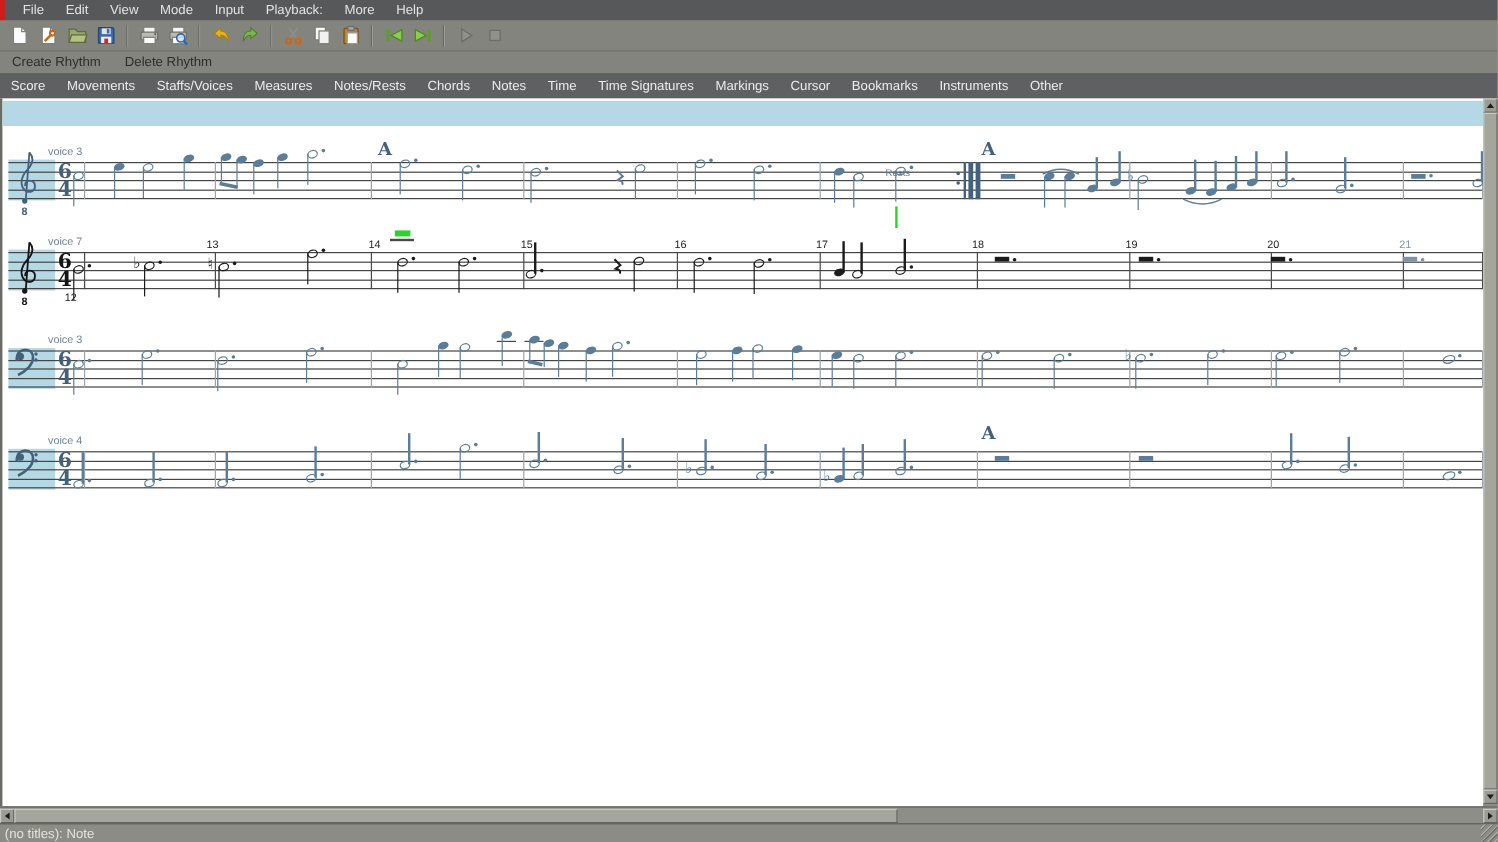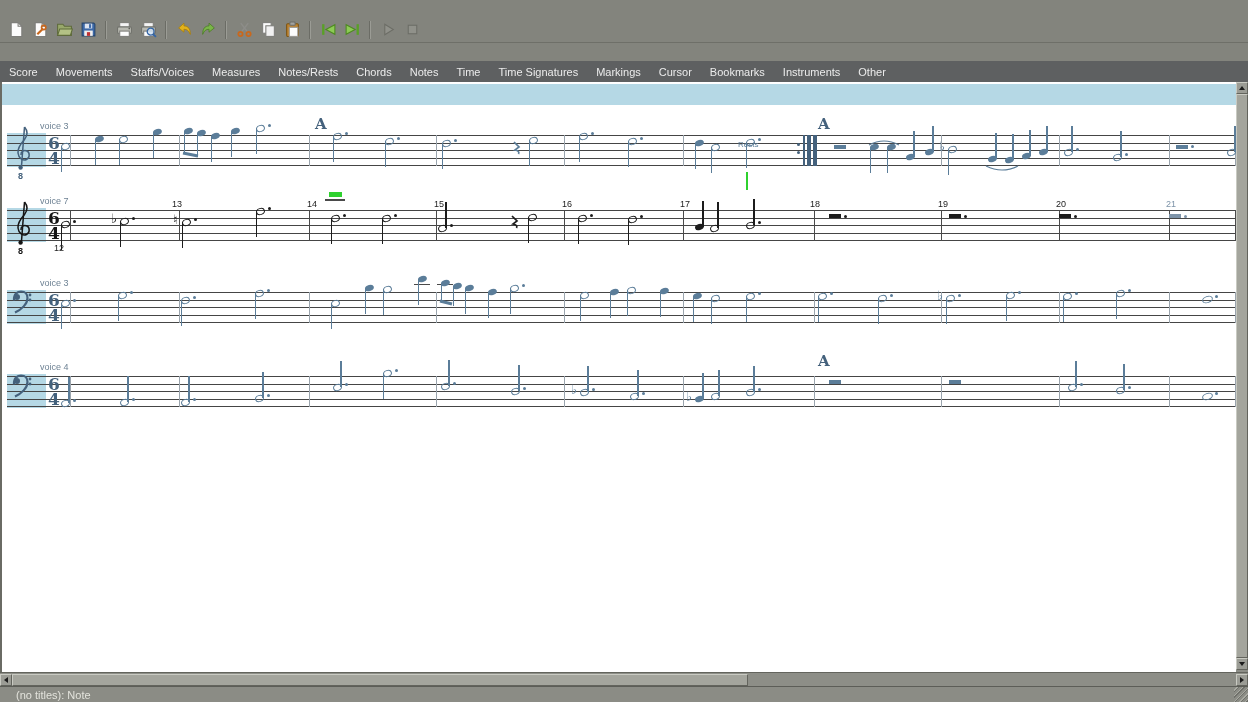--- a/index.html
+++ b/index.html
@@ -50,28 +50,39 @@
   .sb-btn{position:absolute;background:#9b9c95;border:1px solid;border-color:#c9cac2 #63645d #63645d #c9cac2;
     box-sizing:border-box;display:flex;align-items:center;justify-content:center;}
   .arrow{width:0;height:0;}
   .arrow-left{border-top:3px solid transparent;border-bottom:3px solid transparent;border-right:4px solid #1c1c1c;}
   .arrow-right{border-top:3px solid transparent;border-bottom:3px solid transparent;border-left:4px solid #1c1c1c;}
   .arrow-up{border-left:3px solid transparent;border-right:3px solid transparent;border-bottom:4px solid #1c1c1c;}
   .arrow-down{border-left:3px solid transparent;border-right:3px solid transparent;border-top:4px solid #1c1c1c;}
   #hscroll{position:absolute;left:0;top:672px;width:1248px;height:14px;background:#8d8e87;border-top:1px solid #63645d;box-sizing:border-box;}
   #vscroll{position:absolute;left:1236px;top:82px;width:12px;height:590px;background:#8d8e87;}
   #statusbar{position:absolute;left:0;top:686px;width:1248px;height:16px;background:#8b8c85;
-    border-top:1px solid #5c5d57;box-sizing:border-box;color:#e3e3dc;font-size:11px;display:flex;align-items:center;padding-left:16px;}
+    border-top:1px solid #5c5d57;box-sizing:border-box;color:#e3e3dc;font-size:11px;display:flex;align-items:center;padding-left:4px;}
   #grip{position:absolute;right:0;top:687px;width:14px;height:15px;
     background:repeating-linear-gradient(135deg,#8b8c85 0 2px,#a9aaa2 2px 3px,#6f706a 3px 4px);}
 </style>
 </head>
 <body>
 
 <div id="app">
+  <div id="menubar">
+    <div class="red-flag"></div>
+  <div class="menu-item">File</div>
+      <div class="menu-item">Edit</div>
+      <div class="menu-item">View</div>
+      <div class="menu-item">Mode</div>
+      <div class="menu-item">Input</div>
+      <div class="menu-item">Playback:</div>
+      <div class="menu-item">More</div>
+      <div class="menu-item">Help</div>
+    </div>
   <div id="toolbar">
       <div class="tb-btn">
         <svg viewBox="0 0 16 16" width="17" height="17">
           <path d="M3 1.5h6.5L13 5v9.5H3z" fill="#fcfcfc" stroke="#7e7e7a"></path>
           <path d="M9.5 1.5V5H13" fill="none" stroke="#7e7e7a"></path>
         </svg>
       </div>
       <div class="tb-btn">
         <svg viewBox="0 0 16 16" width="17" height="17">
           <path d="M3 1.5h6.5L13 5v9.5H3z" fill="#fcfcfc" stroke="#7e7e7a"></path>
@@ -162,20 +173,24 @@
       <div class="tb-btn">
         <svg viewBox="0 0 16 16" width="17" height="17">
           <path d="M4.5 3L12.5 8 4.5 13z" fill="#90918a" stroke="#6c6d66"></path>
         </svg>
       </div>
       <div class="tb-btn">
         <svg viewBox="0 0 16 16" width="17" height="17">
           <rect x="4" y="4" width="8" height="8" fill="#90918a" stroke="#6c6d66"></rect>
         </svg>
       </div>
+    </div>
+  <div id="rhythmbar">
+      <div class="rhythm-btn">Create Rhythm</div>
+      <div class="rhythm-btn">Delete Rhythm</div>
     </div>
   <div id="categorybar">
       <div class="cat-item">Score</div>
       <div class="cat-item">Movements</div>
       <div class="cat-item">Staffs/Voices</div>
       <div class="cat-item">Measures</div>
       <div class="cat-item">Notes/Rests</div>
       <div class="cat-item">Chords</div>
       <div class="cat-item">Notes</div>
       <div class="cat-item">Time</div>

